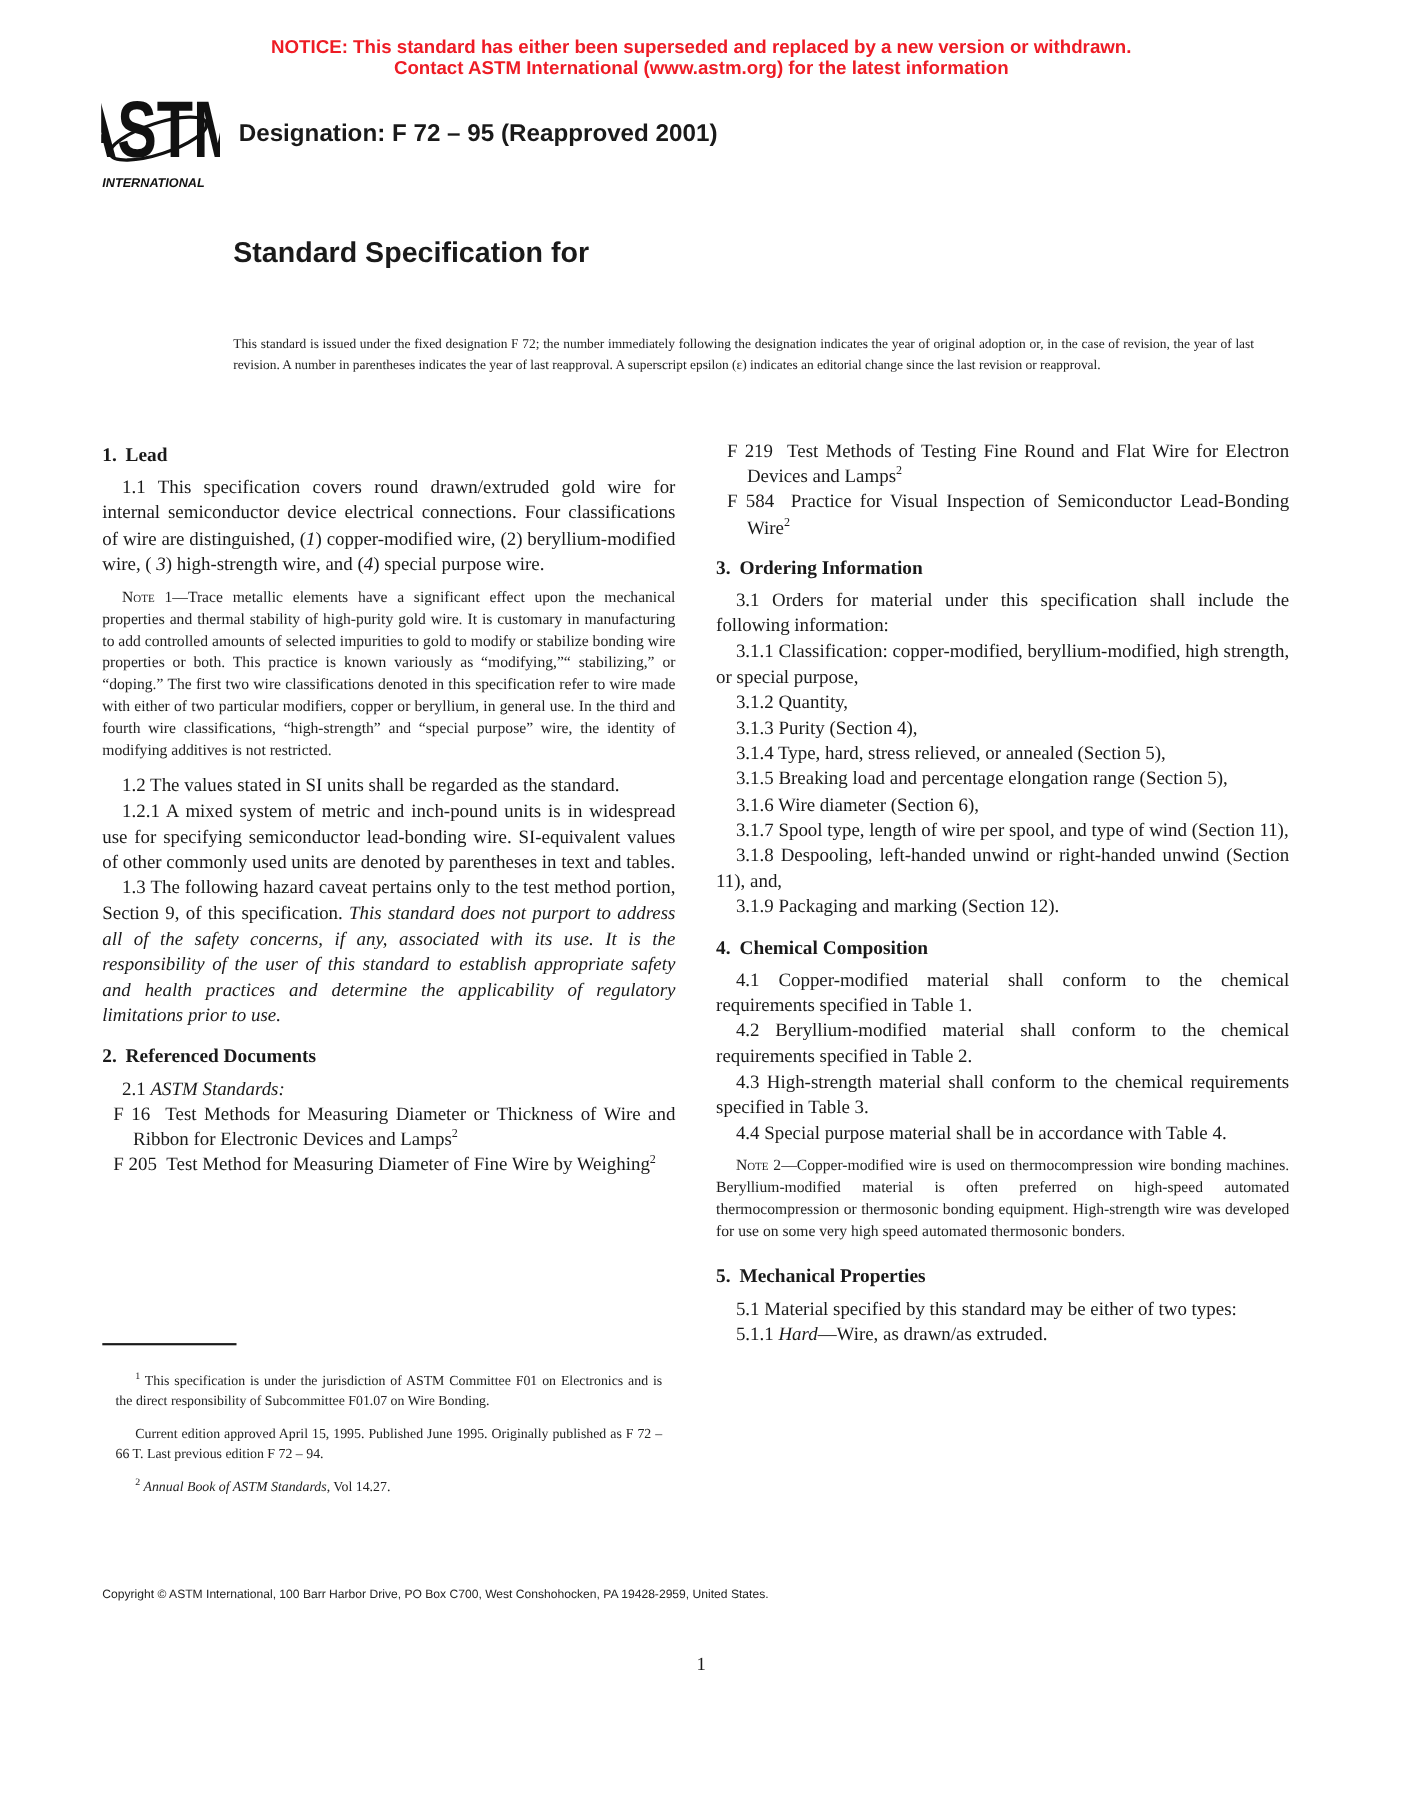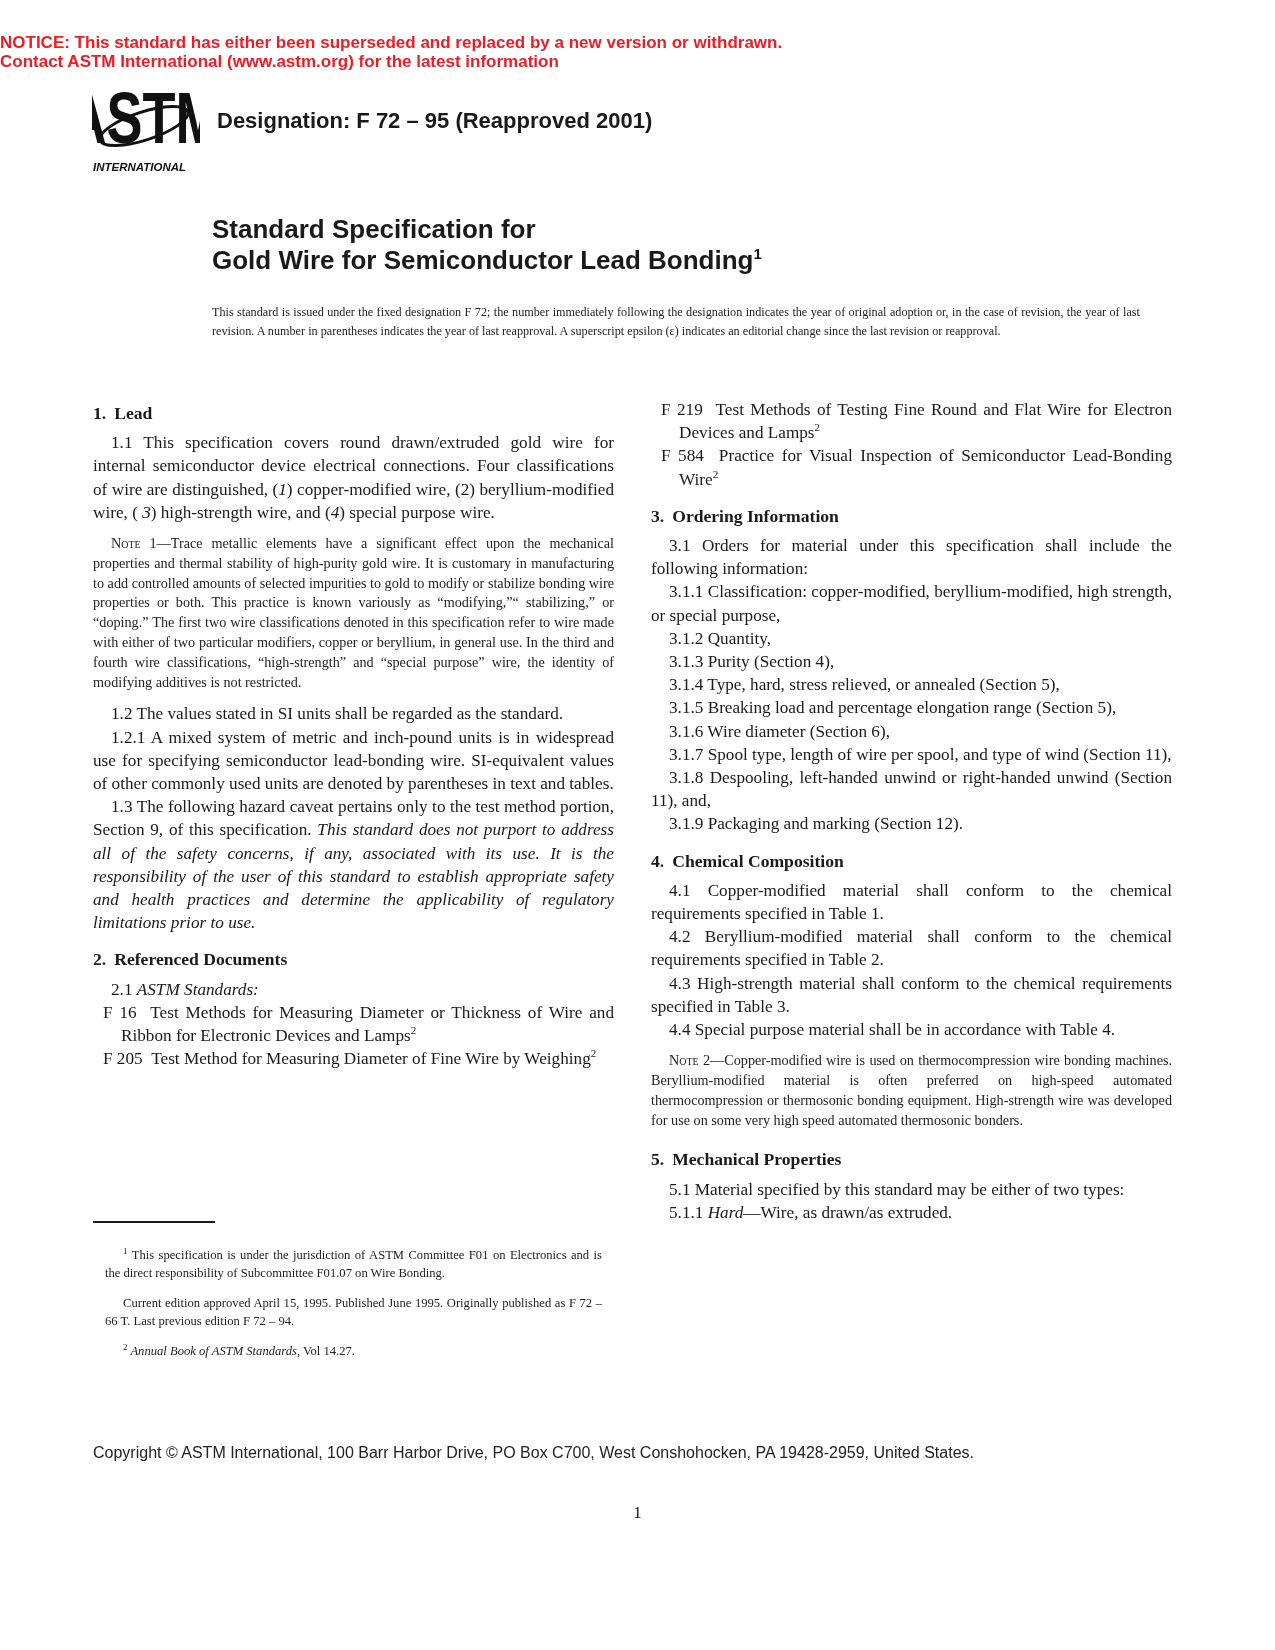--- a/index.html
+++ b/index.html
@@ -1,18 +1,18 @@
 <!DOCTYPE html>
 <html><head>
 <meta charset="utf-8">
 <style>
   html, body { margin: 0; padding: 0; background: #ffffff; }
   body { width: 1275px; height: 1650px; position: relative; overflow: hidden; color: #1a1a1a; }
 
-  .notice { position: absolute; top: 33px; left: 0; width: 1275px; text-align: left; color: #ee1c25; font-family: "Liberation Sans", sans-serif; font-weight: bold; font-size: 17px; line-height: 19px; }
+  .notice { position: absolute; top: 33px; left: 0; width: 1275px; text-align: center; color: #ee1c25; font-family: "Liberation Sans", sans-serif; font-weight: bold; font-size: 17px; line-height: 19px; }
 
   .logo { position: absolute; left: 92px; top: 86px; width: 108px; height: 92px; }
   .logo-intl { position: absolute; left: 93px; top: 161px; font-family: "Liberation Sans", sans-serif; font-weight: bold; font-style: italic; font-size: 11.5px; letter-spacing: 0px; color: #111; }
 
   .designation { position: absolute; left: 217px; top: 108px; font-family: "Liberation Sans", sans-serif; font-weight: bold; font-size: 22px; color: #1a1a1a; }
 
   .title { position: absolute; left: 212px; top: 214px; font-family: "Liberation Sans", sans-serif; font-weight: bold; font-size: 26px; line-height: 31px; color: #1a1a1a; }
   .title sup { font-size: 15px; vertical-align: 10px; line-height: 0; }
 
   .issuance { position: absolute; left: 212px; top: 303px; width: 928px; font-family: "Liberation Serif", serif; font-size: 12.2px; line-height: 18.5px; text-align: justify; color: #222; }
@@ -32,42 +32,41 @@
 
   .ref { margin: 0; padding-left: 28px; text-indent: -18px; text-align: justify; }
   .ref sup, .p sup { font-size: 11px; vertical-align: 7px; line-height: 0; }
   .it { font-style: italic; }
 
   .fn-rule { position: absolute; left: 93px; top: 1221px; width: 122px; height: 2px; background: #1a1a1a; }
   .footnotes { position: absolute; left: 93px; top: 1234px; width: 521px; font-family: "Liberation Serif", serif; font-size: 12.6px; line-height: 18px; color: #222; }
   .footnotes .fp { margin: 12px; text-align: justify; text-indent: 18px; }
   .footnotes sup { font-size: 9px; vertical-align: 5px; line-height: 0; }
 
-  .copyright { position: absolute; left: 93px; top: 1444px; font-family: "Liberation Sans", sans-serif; font-size: 16px; color: #222; }
+  .copyright { position: absolute; left: 93px; top: 1444px; font-family: "Liberation Sans", sans-serif; font-size: 11px; color: #222; }
   .page-num { position: absolute; left: 0; width: 1275px; top: 1503px; text-align: center; font-family: "Liberation Serif", serif; font-size: 17px; color: #1a1a1a; }
 </style>
 </head>
 <body>
 
 <div class="notice">
   <div>NOTICE: This standard has either been superseded and replaced by a new version or withdrawn.</div>
   <div>Contact ASTM International (www.astm.org) for the latest information</div>
 </div>
 
 <svg class="logo" viewBox="0 0 108 92">
   <ellipse cx="52" cy="40" rx="46" ry="14" fill="none" stroke="#111" stroke-width="3" transform="rotate(-18 52 40)"></ellipse>
   <text x="52" y="62" text-anchor="middle" font-family="Liberation Sans, sans-serif" font-weight="bold" font-size="54" fill="#111" transform="scale(1,1.35) translate(0,-20)">ASTM</text>
 </svg>
 <div class="logo-intl">INTERNATIONAL</div>
 
 <div class="designation">Designation: F 72 – 95 (Reapproved 2001)</div>
 
 <div class="title">
   <div>Standard Specification for</div>
-  <div><span>Gold Wire for Semiconductor Lead Bonding</span><sup>1</sup></div>
 </div>
 
 <div class="issuance">This standard is issued under the fixed designation F 72; the number immediately following the designation indicates the year of original adoption or, in the case of revision, the year of last revision. A number in parentheses indicates the year of last reapproval. A superscript epsilon (ε) indicates an editorial change since the last revision or reapproval.</div>
 
 <div class="col col-left">
   <div class="h"><span class="num">1.</span><span>Lead</span></div>
   <p class="p"><span>1.1 This specification covers round drawn/extruded gold wire for internal semiconductor device electrical connections. Four classifications of wire are distinguished, (</span><span class="it">1</span><span>) copper-modified wire, (2) beryllium-modified wire, ( </span><span class="it">3</span><span>) high-strength wire, and (</span><span class="it">4</span><span>) special purpose wire.</span></p>
   <div class="note"><span class="lbl">Note</span><span> 1—Trace metallic elements have a significant effect upon the mechanical properties and thermal stability of high-purity gold wire. It is customary in manufacturing to add controlled amounts of selected impurities to gold to modify or stabilize bonding wire properties or both. This practice is known variously as “modifying,”“ stabilizing,” or “doping.” The first two wire classifications denoted in this specification refer to wire made with either of two particular modifiers, copper or beryllium, in general use. In the third and fourth wire classifications, “high-strength” and “special purpose” wire, the identity of modifying additives is not restricted.</span></div>
   <p class="p">1.2 The values stated in SI units shall be regarded as the standard.</p>
   <p class="p">1.2.1  A mixed system of metric and inch-pound units is in widespread use for specifying semiconductor lead-bonding wire. SI-equivalent values of other commonly used units are denoted by parentheses in text and tables.</p>

